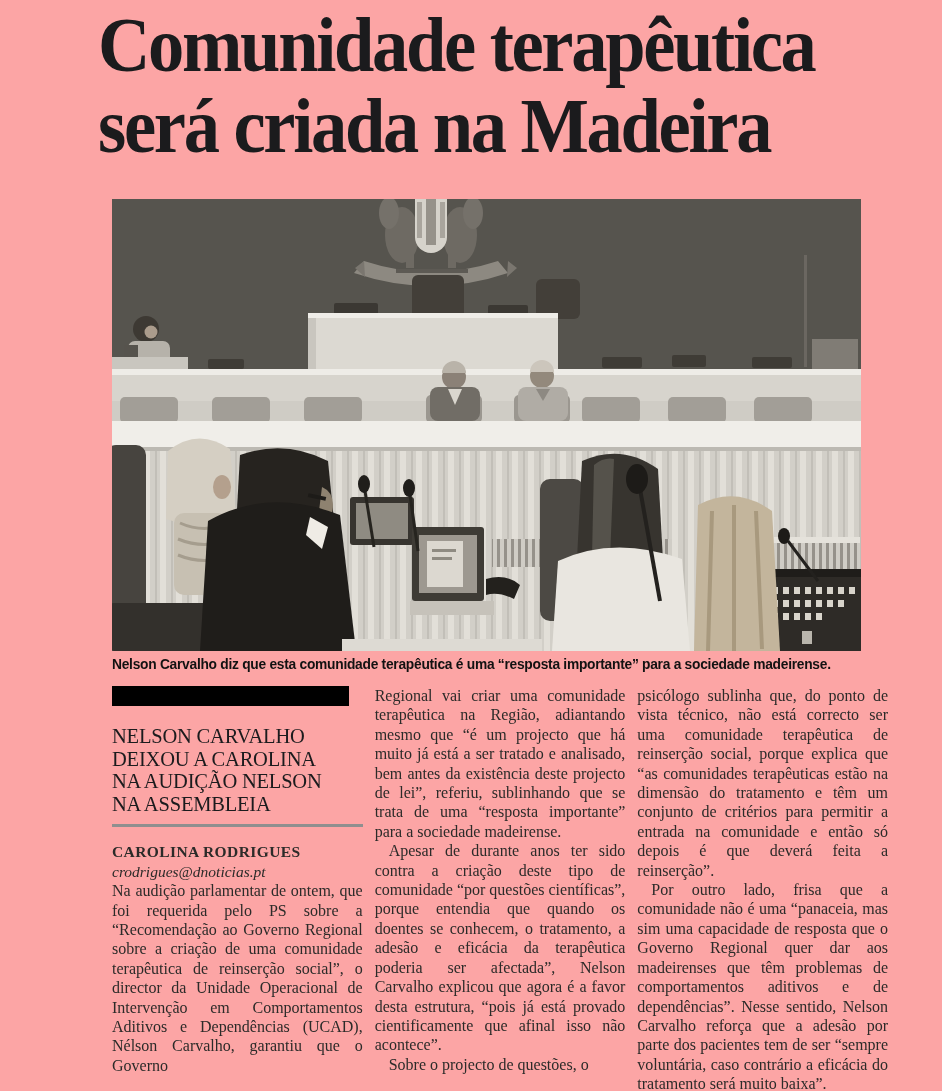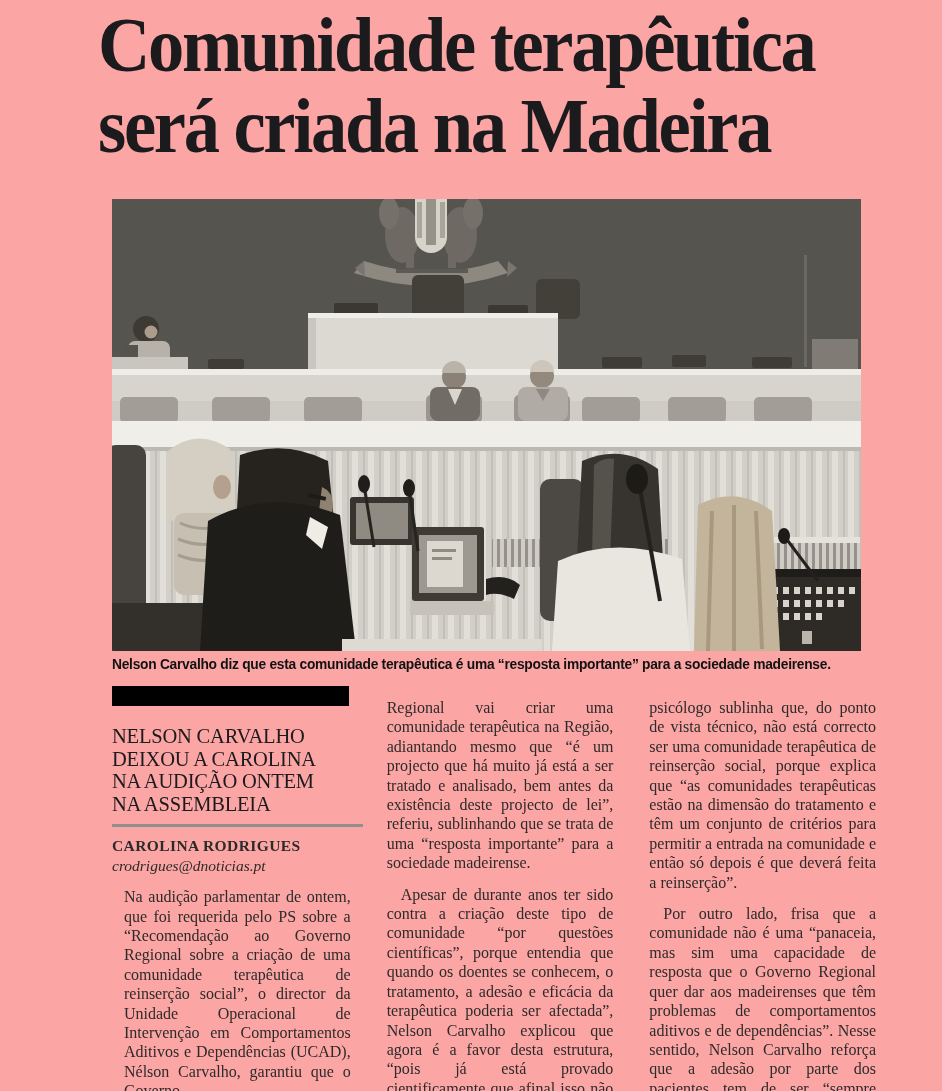--- a/index.html
+++ b/index.html
@@ -17,28 +17,28 @@
          background:#cfccc5;}
   .caption{position:absolute;left:112px;top:655px;width:800px;
            font-family:"Liberation Sans",sans-serif;font-weight:700;font-size:15px;
            letter-spacing:-0.3px;color:#121212;white-space:nowrap;
            transform:scaleX(0.92);transform-origin:left top;}
 
   
   .columns{position:absolute;left:112px;top:686px;width:776px;display:flex;gap:12px;
            color:#2c2b29;}
   .col{flex:1;min-width:0;font-size:16px;line-height:19.4px;text-align:justify;hyphens:auto;}
-  .col p{margin:12px;}
+  .col p{margin:0;}
   .col p.indent{text-indent:14px;}
 
   .kicker-bar{width:237px;height:20px;background:#000000;}
   .kicker{margin-top:19px;font-size:20.5px;line-height:22.6px;color:#1b1b1d;
           letter-spacing:-0.2px;text-align:left;}
   .byline-rule{margin-top:9px;width:100%;height:3px;background:#8f8f8f;}
-  .author{margin-top:9px;font-weight:700;font-size:15.5px;letter-spacing:0.4px;text-align:left;}
+  .author{margin-top:15px;font-weight:700;font-size:15.5px;letter-spacing:0.4px;text-align:left;}
   .email{font-style:italic;font-size:15.5px;text-align:left;}
   .lead{margin-top:11px;}
 </style>
 </head>
 <body>
 
 <div class="page">
 
   <div class="headline">
     <div>Comunidade terapêutica</div>
@@ -214,21 +214,21 @@
 
   <div class="caption">Nelson Carvalho diz que esta comunidade terapêutica é uma “resposta importante” para a sociedade madeirense.</div>
 
   <div class="columns">
 
     <div class="col">
       <div class="kicker-bar"></div>
       <div class="kicker">
         <div>NELSON CARVALHO</div>
         <div>DEIXOU A CAROLINA</div>
-        <div>NA AUDIÇÃO ONTEM</div>
+        <div>NA AUDIÇÃO NELSON</div>
         <div>NA ASSEMBLEIA</div>
       </div>
       <div class="byline-rule"></div>
       <div class="author">CAROLINA RODRIGUES</div>
       <div class="email">crodrigues@dnoticias.pt</div>
       <p class="lead">Na audição parlamentar de ontem, que foi requerida pelo PS sobre a “Recomendação ao Governo Regional sobre a criação de uma comunidade terapêutica de reinserção social”, o director da Unidade Operacional de Intervenção em Comportamentos Aditivos e Dependências (UCAD), Nélson Carvalho, garantiu que o Governo</p>
     </div>
 
     <div class="col">
       <p>Regional vai criar uma comunidade terapêutica na Região, adiantando mesmo que “é um projecto que há muito já está a ser tratado e analisado, bem antes da existência deste projecto de lei”, referiu, sublinhando que se trata de uma “resposta importante” para a sociedade madeirense.</p>

